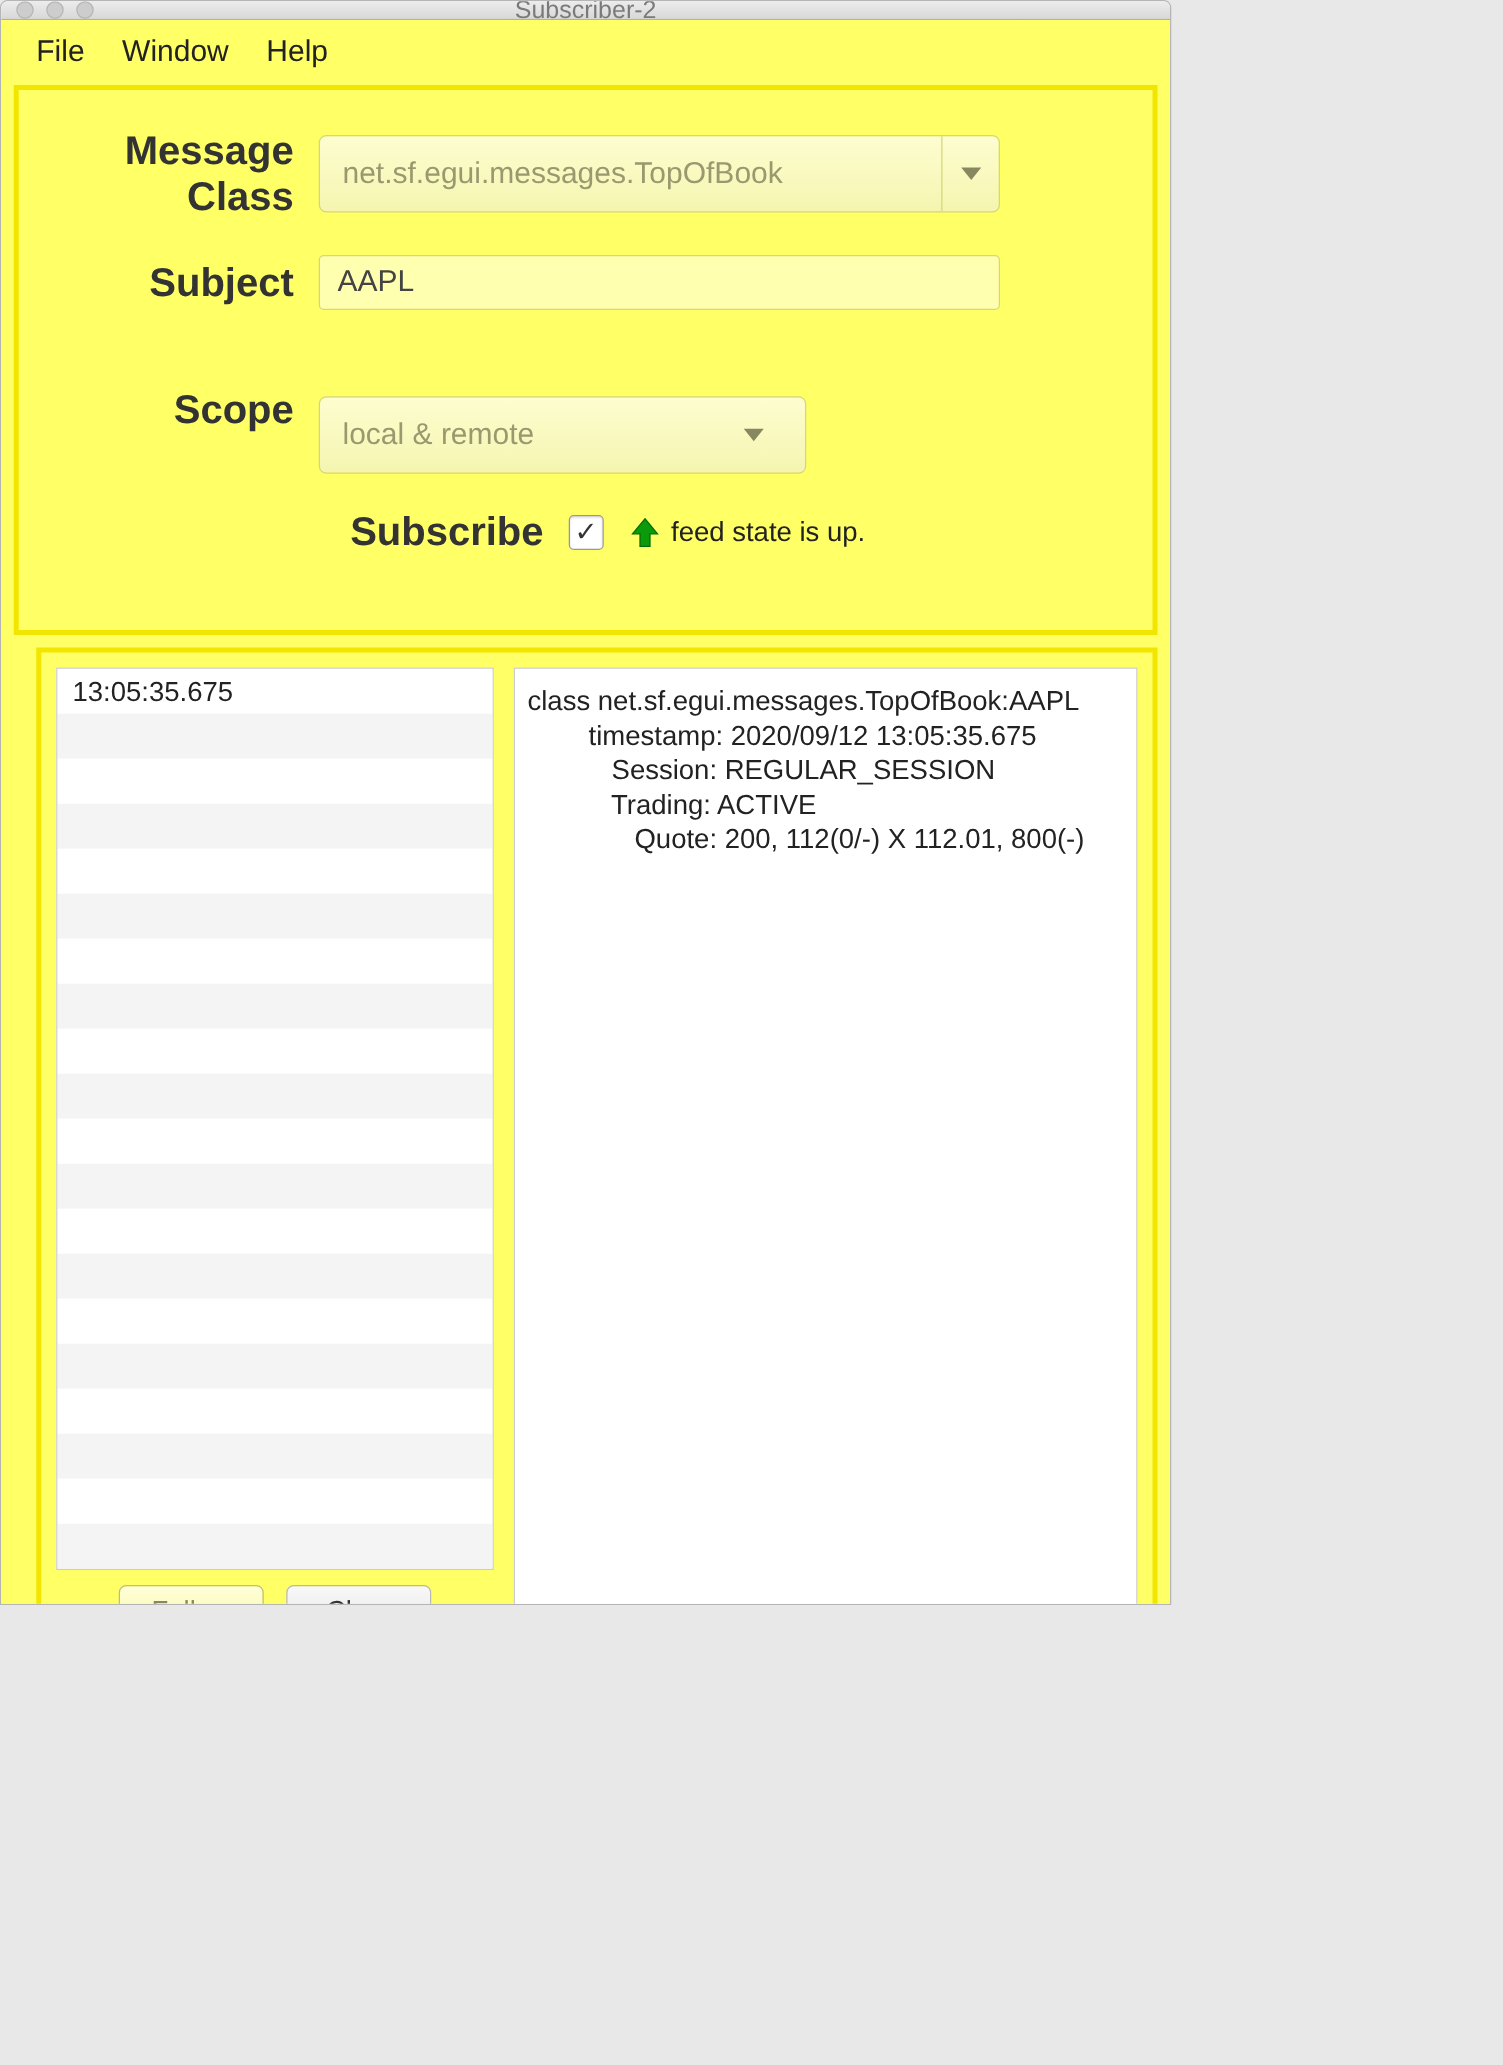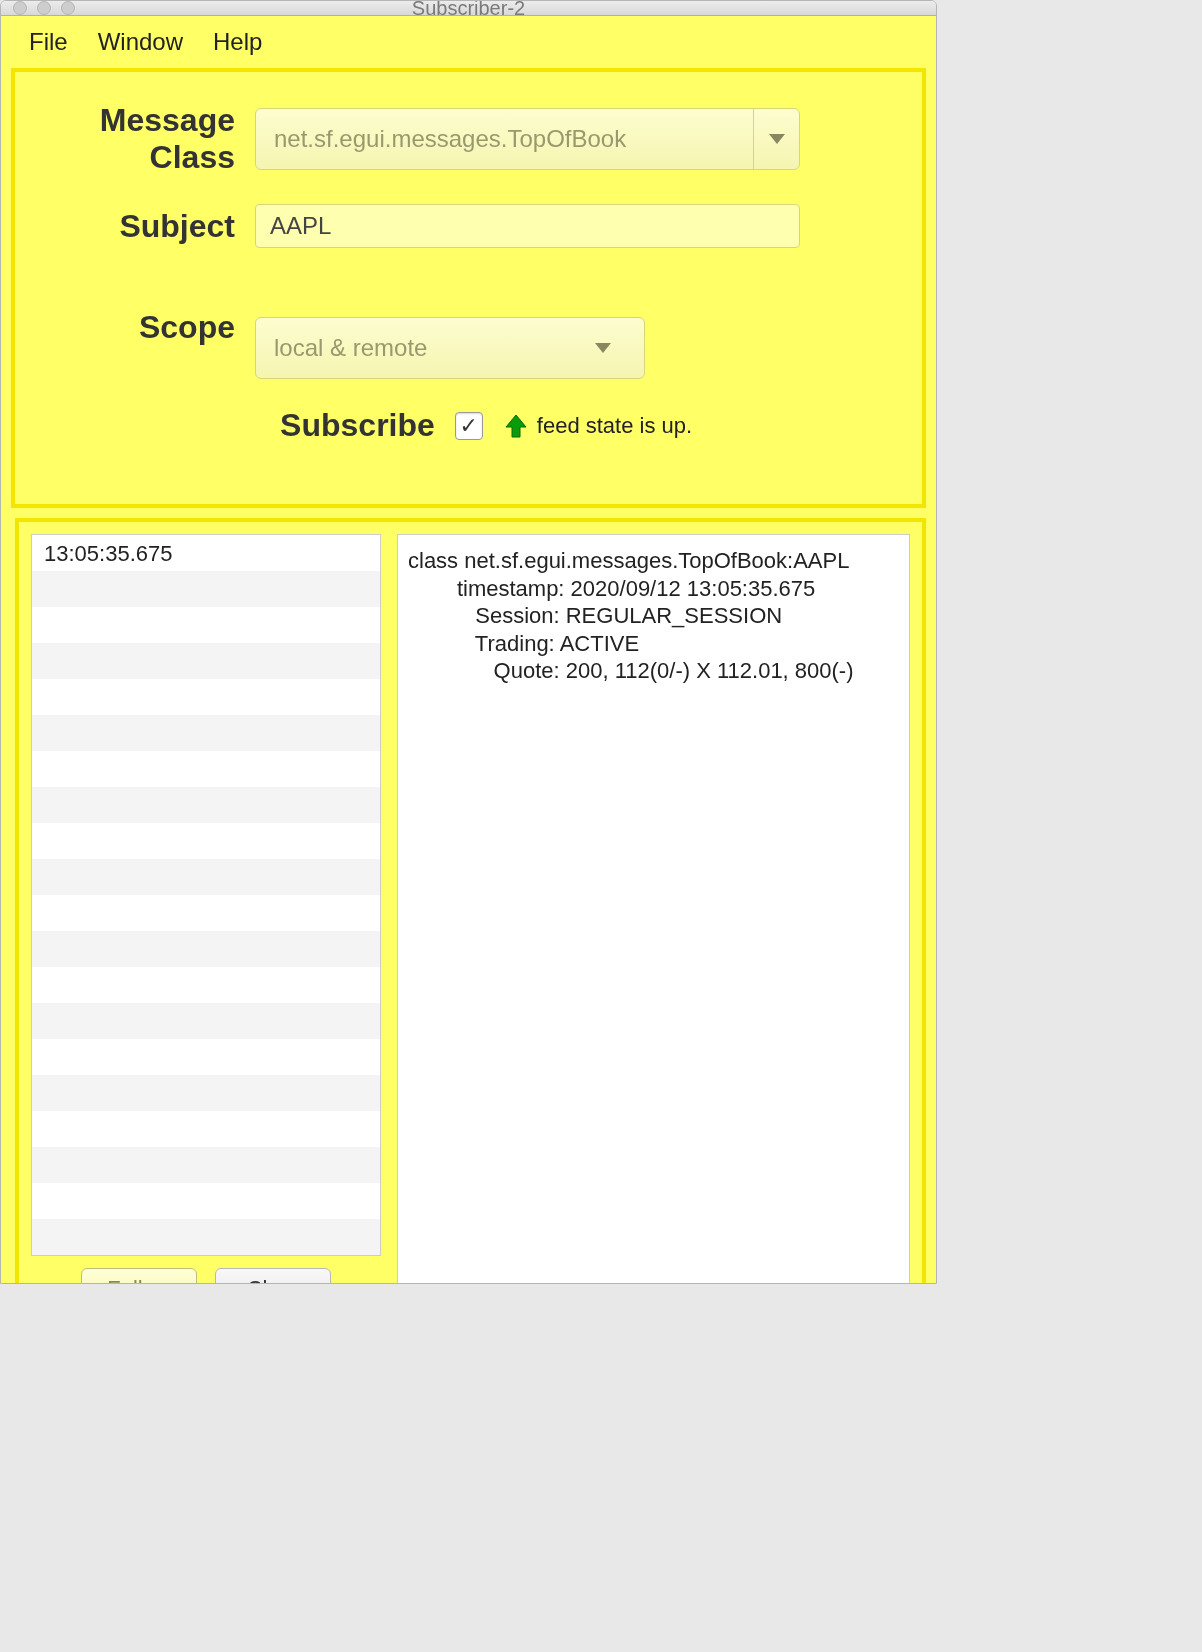--- a/index.html
+++ b/index.html
@@ -121,21 +121,21 @@
     .checkmark { font-size: 22px; color: #333; line-height: 1; }
     .arrow-up-icon {
       margin-left: 20px;
       width: 26px; height: 26px;
       display: flex; align-items: center; justify-content: center;
     }
     .arrow-up-icon svg { width: 24px; height: 26px; }
     .feed-text { margin-left: 8px; font-size: 22px; color: #222; }
     .lower-panel {
       flex: 1;
-      margin: 0 10px 10px 14px;
+      margin: 0 10px 10px 28px;
       border: 4px solid #f2e600;
       display: flex;
       padding: 12px;
       gap: 16px;
     }
     .left-col {
       width: 350px;
       display: flex;
       flex-direction: column;
     }

